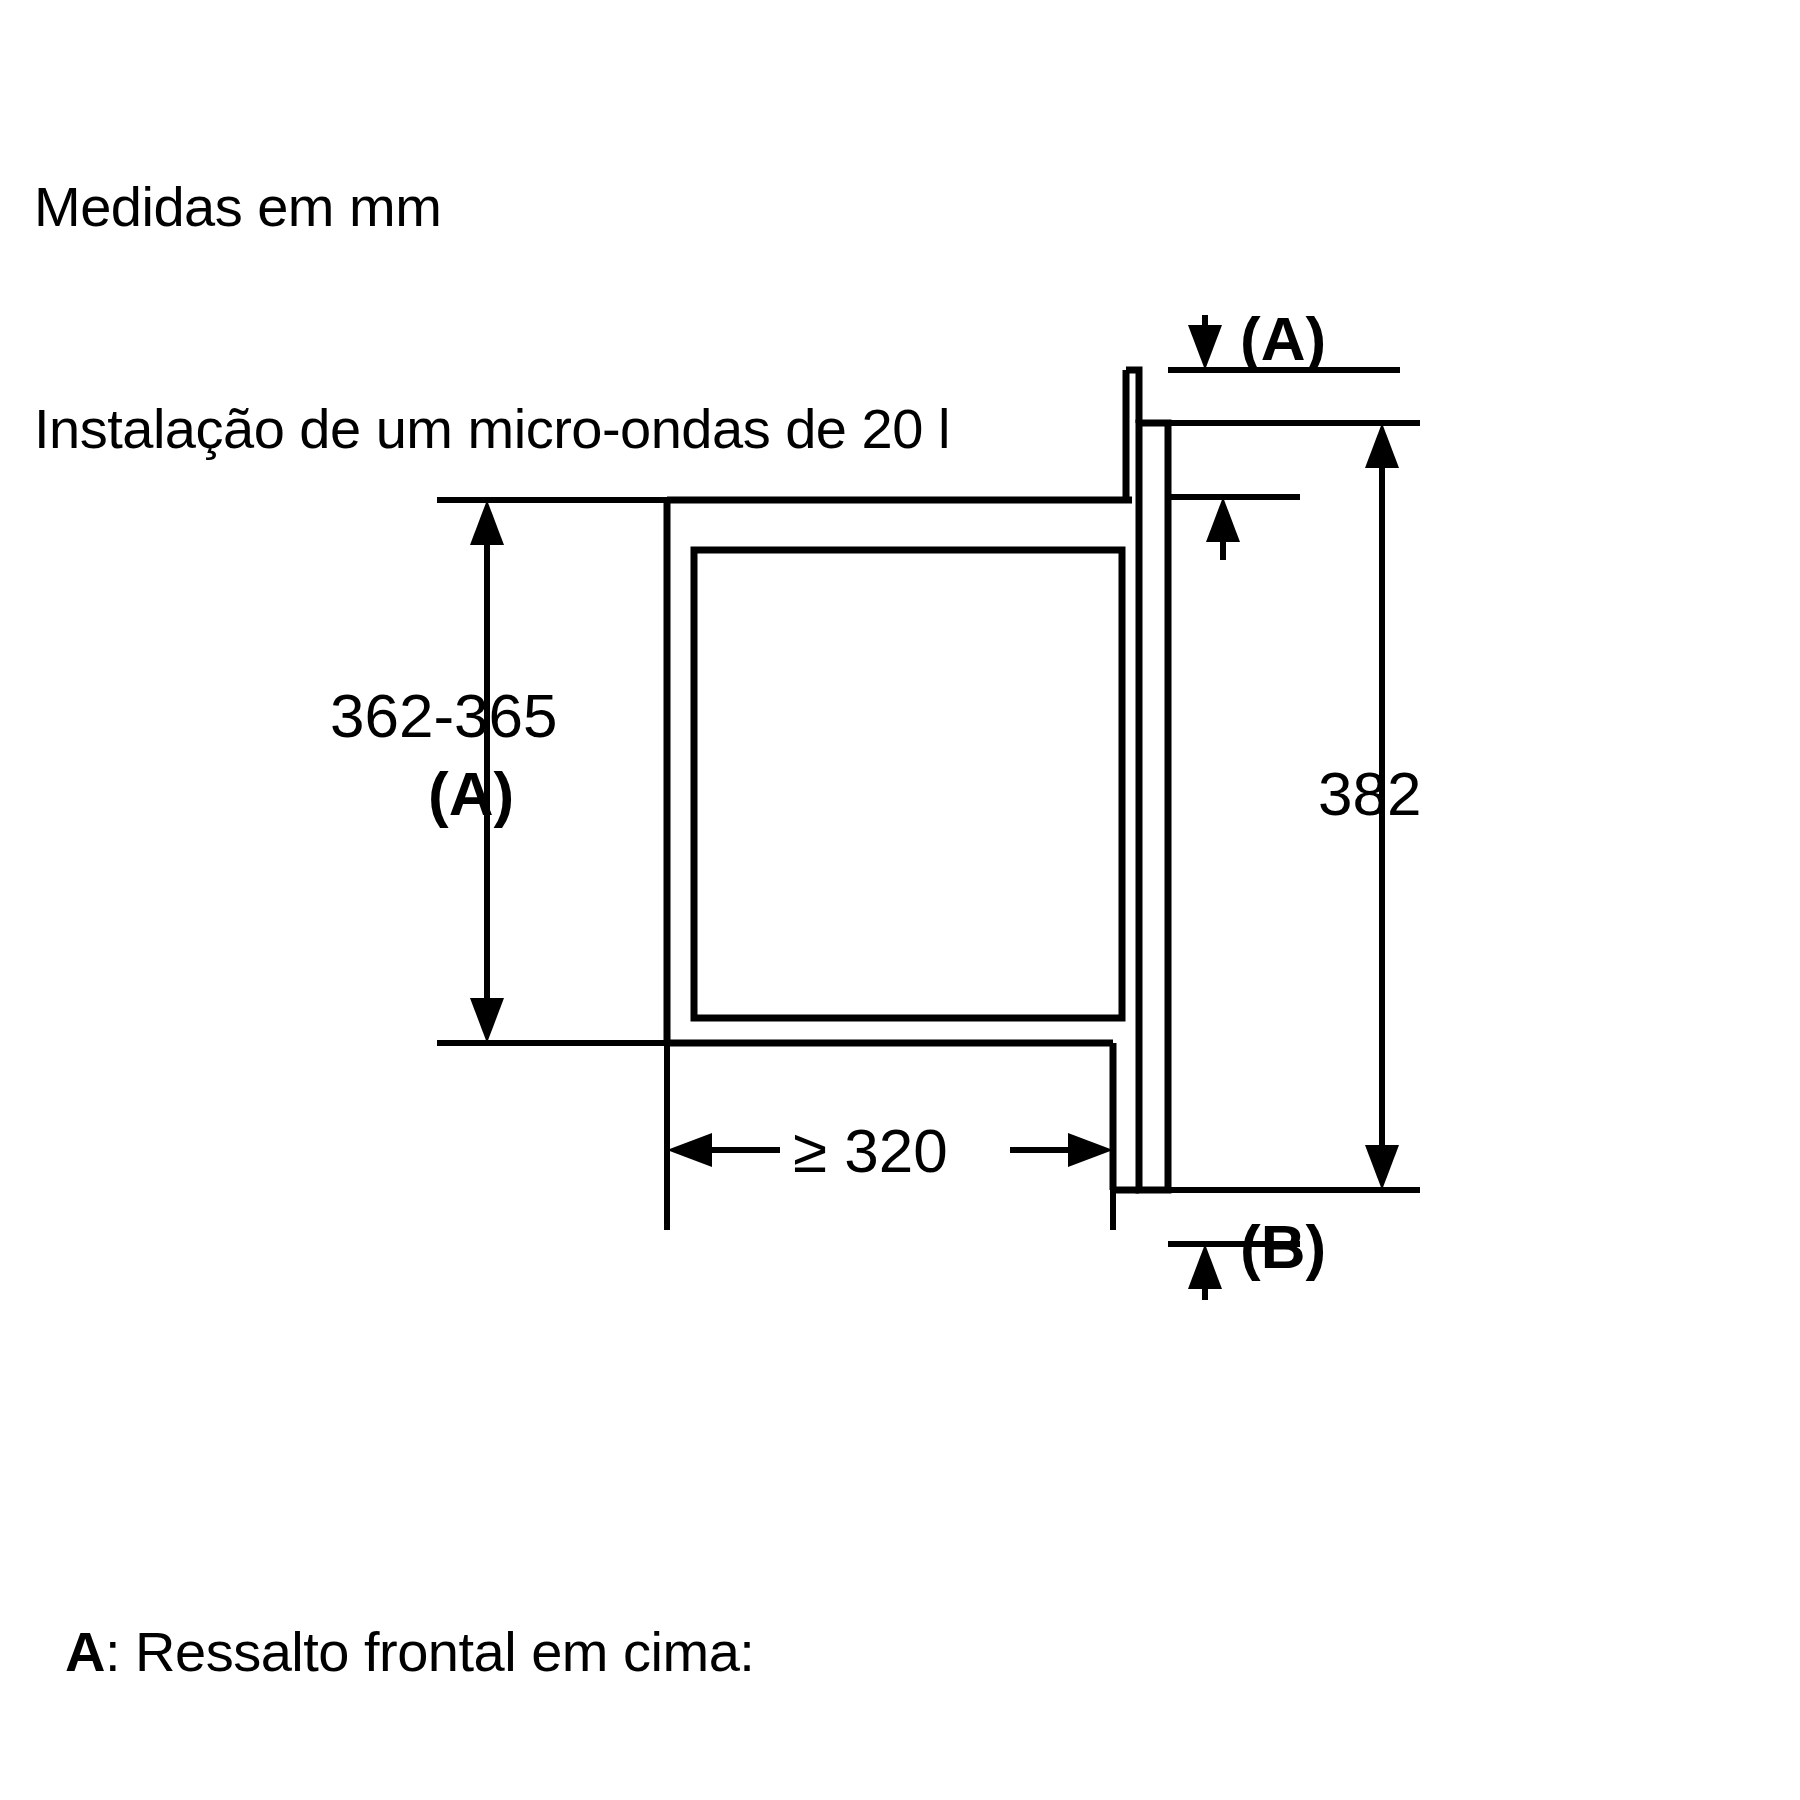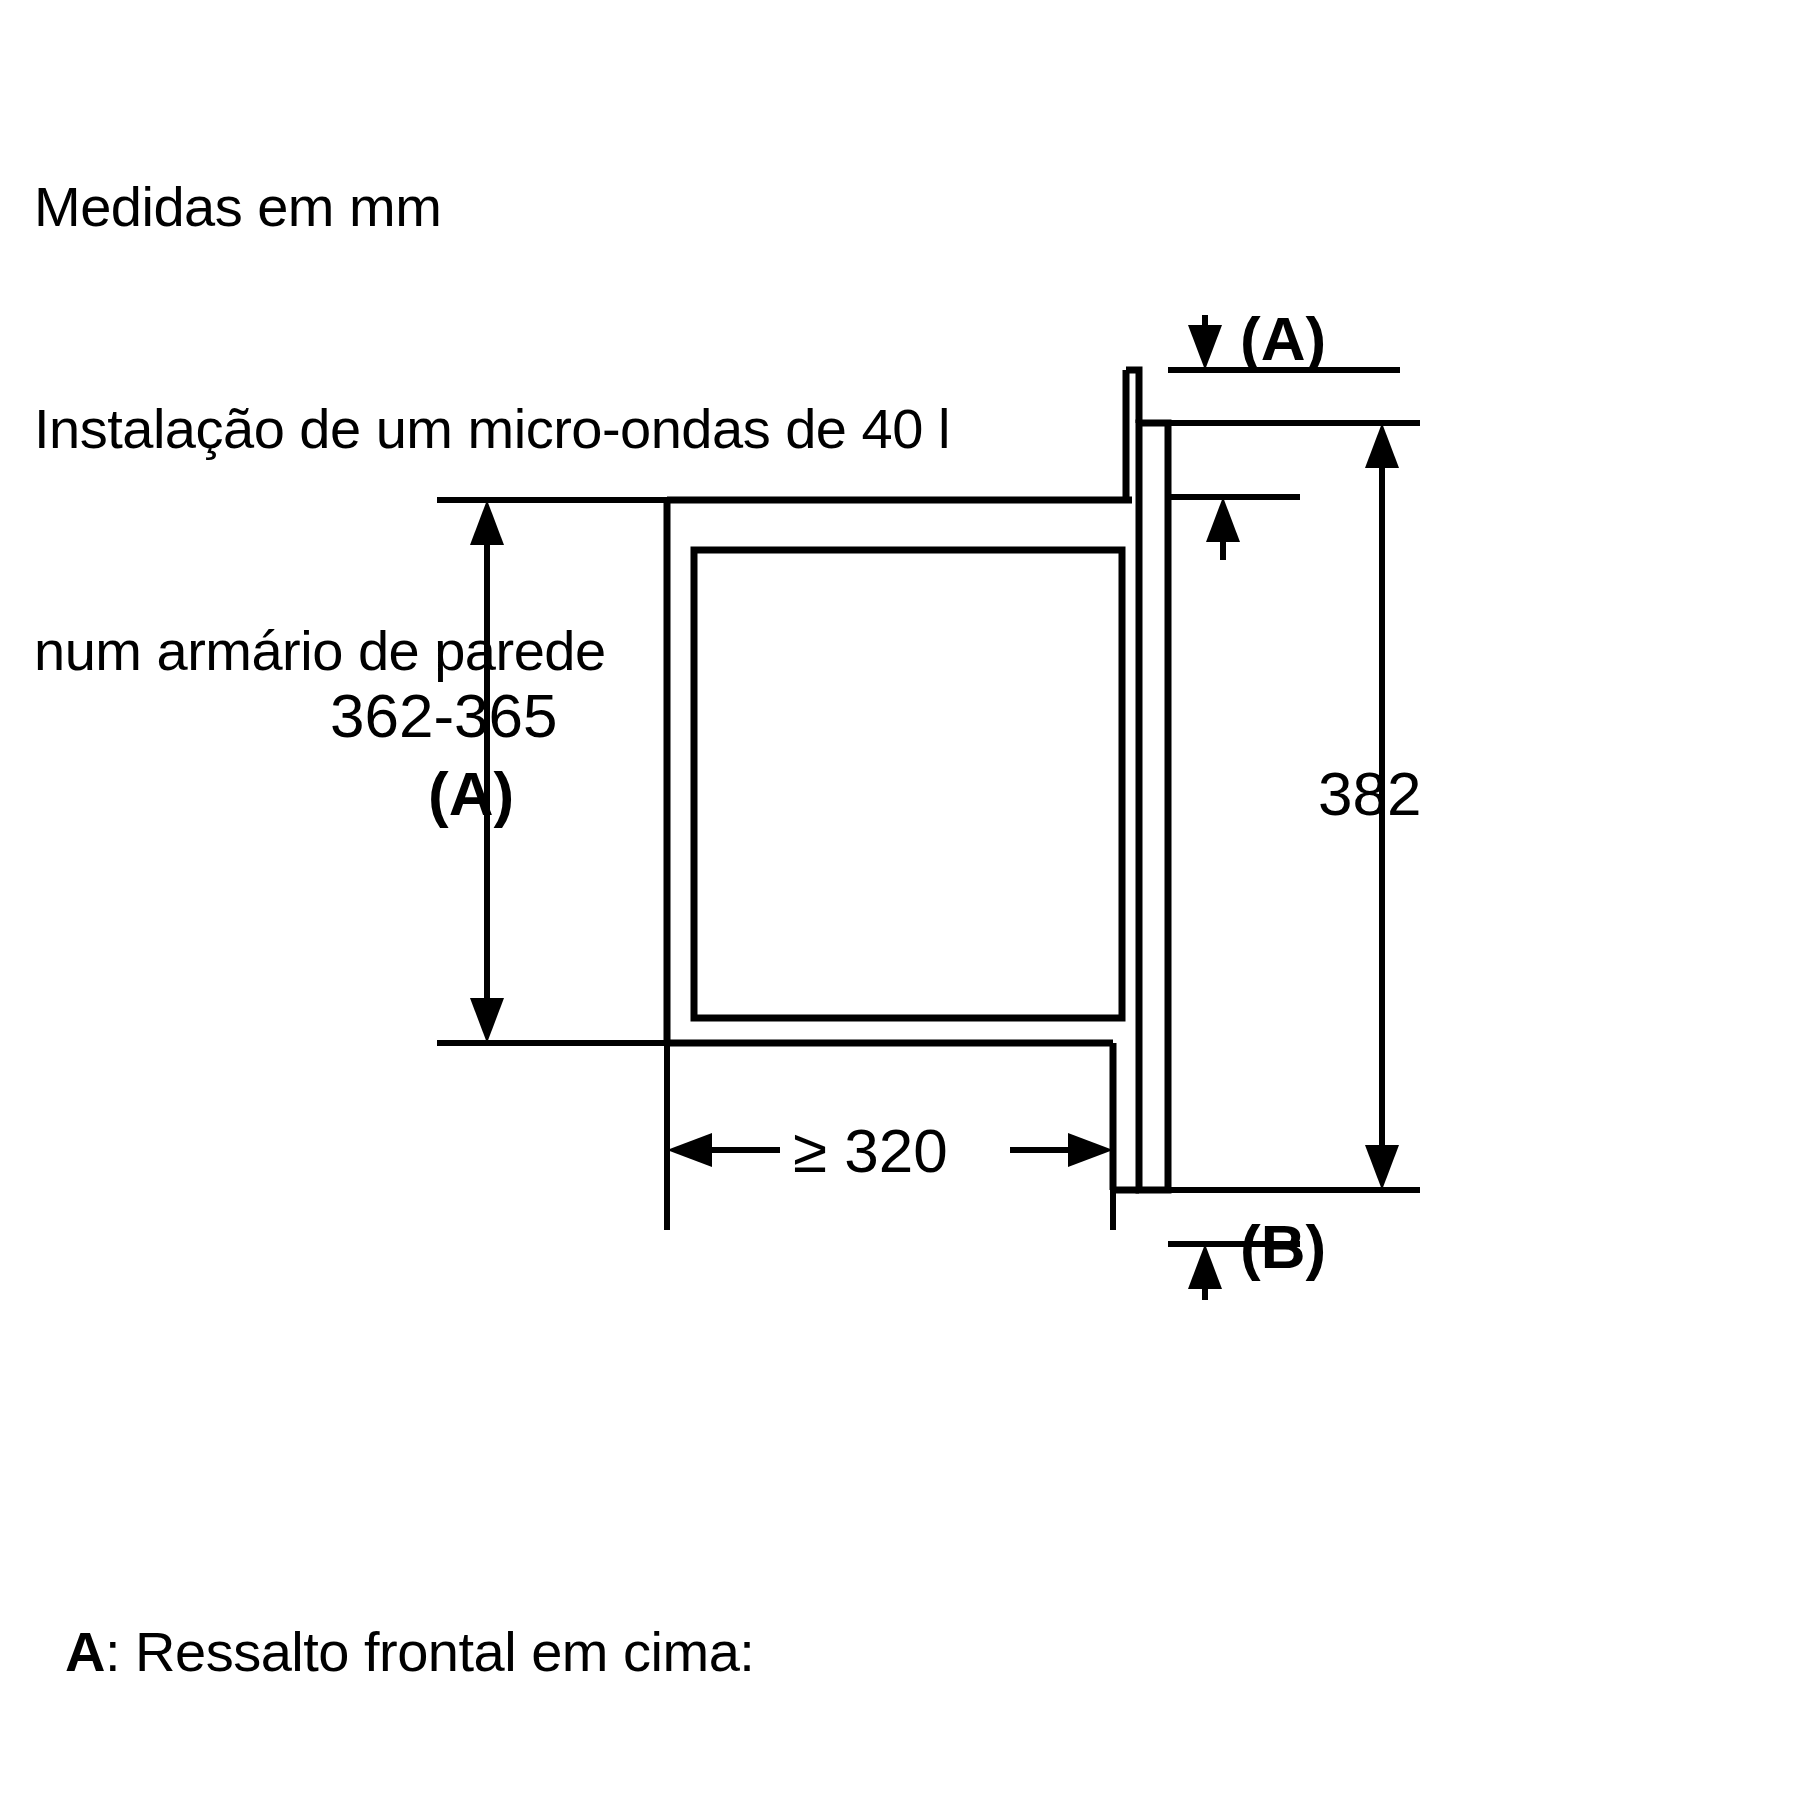--- a/index.html
+++ b/index.html
@@ -68,22 +68,21 @@
     font-weight: bold;
   }
 </style>
 </head>
 <body>
 
 <div id="page">
 
   <div class="header-text">
     <span class="header-line">Medidas em mm</span>
-    <span class="header-line">Instalação de um micro-ondas de 40 l</span>
-    <span class="header-line">num armário de parede</span>
+    <span class="header-line">Instalação de um micro-ondas de 20 l</span>
   </div>
 
   <svg class="diagram" viewBox="0 0 1800 1800">
     <defs>
       <marker id="arrHead" markerWidth="10" markerHeight="10" refX="0" refY="5" orient="auto" markerUnits="strokeWidth">
         <path d="M0,0 L0,10 L11,5 z" fill="#000000"></path>
       </marker>
     </defs>
 
     <g fill="none" stroke="#000000" stroke-width="7">

